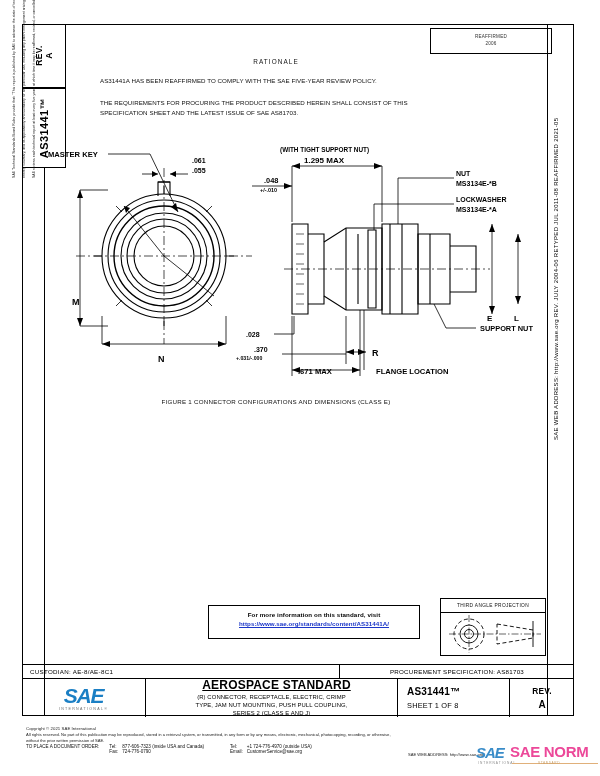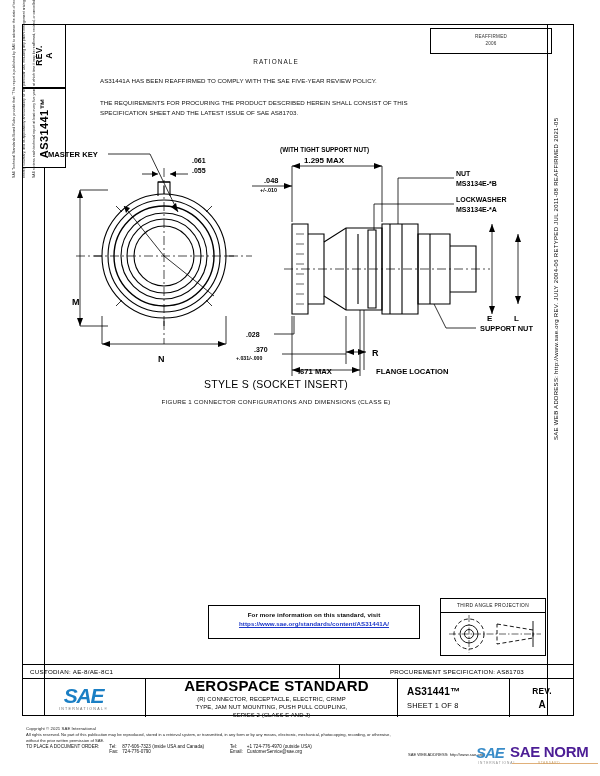--- a/index.html
+++ b/index.html
@@ -150,22 +150,22 @@
     font-size:21px;font-weight:bold;font-style:italic;color:#1b7fc4;
     letter-spacing:-1.2px;line-height:1;font-family:"Liberation Sans", sans-serif;
   }
   .sae-sub{font-size:3.6px;letter-spacing:1.3px;color:#6b6b6b;margin-top:1.5px;}
   .tb-title{
     width:252px;border-right:1.2px solid #000;box-sizing:border-box;
     display:flex;flex-direction:column;align-items:center;justify-content:center;
     padding:1px 3px 0;
   }
   .tb-title .as{
-    font-size:15px;font-weight:bold;letter-spacing:.2px;
-    line-height:1.15;margin-left:10px;
+    font-size:12px;font-weight:bold;letter-spacing:.2px;
+    text-decoration:underline;line-height:1.15;margin-left:10px;
   }
   .tb-title .desc{
     font-size:5.9px;line-height:1.35;text-align:center;margin-top:2px;letter-spacing:.1px;
   }
   .tb-num{
     width:112px;border-right:1.2px solid #000;box-sizing:border-box;
     display:flex;flex-direction:column;justify-content:center;padding-left:9px;
   }
   .tb-num .n{font-size:10px;font-weight:bold;letter-spacing:.2px;}
   .tb-num .s{font-size:7.4px;margin-top:4px;letter-spacing:.2px;}
@@ -186,21 +186,21 @@
   .foot-order td.lbl-td{font-size:4.6px;padding-right:10px;}
 
   
   .wm{position:absolute;left:476px;top:742px;width:118px;height:30px;}
   .wm-sae{
     position:absolute;left:0;top:3px;font-size:15px;font-weight:bold;font-style:italic;
     color:#2f86c6;letter-spacing:-1px;line-height:1;opacity:.95;
   }
   .wm-txt{
     position:absolute;left:34px;top:2px;font-size:15px;font-weight:bold;
-    color:#4c1d95;letter-spacing:-.3px;line-height:1;
+    color:#ec4899;letter-spacing:-.3px;line-height:1;
   }
   .wm-sub{position:absolute;left:2px;top:19px;font-size:3.2px;color:#8a8a8a;letter-spacing:1px;}
   .wm-sub2{position:absolute;left:62px;top:19px;font-size:3.2px;color:#c9a06a;letter-spacing:.6px;}
   .wm-line{position:absolute;left:36px;top:21px;width:86px;height:0;border-top:.7px solid #e0b07a;}
   .addr{position:absolute;left:408px;top:752px;font-size:4.1px;color:#222;white-space:nowrap;}
 </style>
 </head>
 <body>
 
 <div class="page">
@@ -421,21 +421,20 @@
       <text class="lbl" x="252" y="236" font-size="7.6">.671 MAX</text>
       <text class="lbl" x="326" y="218" font-size="9">R</text>
       <text class="lbl" x="330" y="236" font-size="7.6">FLANGE LOCATION</text>
 
       <text class="lbl" x="440" y="195" font-size="8" opacity="0">E</text>
       <text class="lbl" x="441" y="183" font-size="8">E</text>
       <text class="lbl" x="468" y="183" font-size="8">L</text>
     </svg>
   </div>
 
-  <div class="style-s">STYLE S (SOCKET INSERT)</div>
   <div class="fig-cap">FIGURE 1   CONNECTOR CONFIGURATIONS AND DIMENSIONS (CLASS E)</div>
 
   <div class="info-box">
     <div class="l1">For more information on this standard, visit</div>
     <a class="l2" href="#">https://www.sae.org/standards/content/AS31441A/</a>
   </div>
 
   <div class="tap">
     <div class="tap-hd">THIRD ANGLE PROJECTION</div>
     <svg width="104" height="42" viewBox="0 0 104 42">

